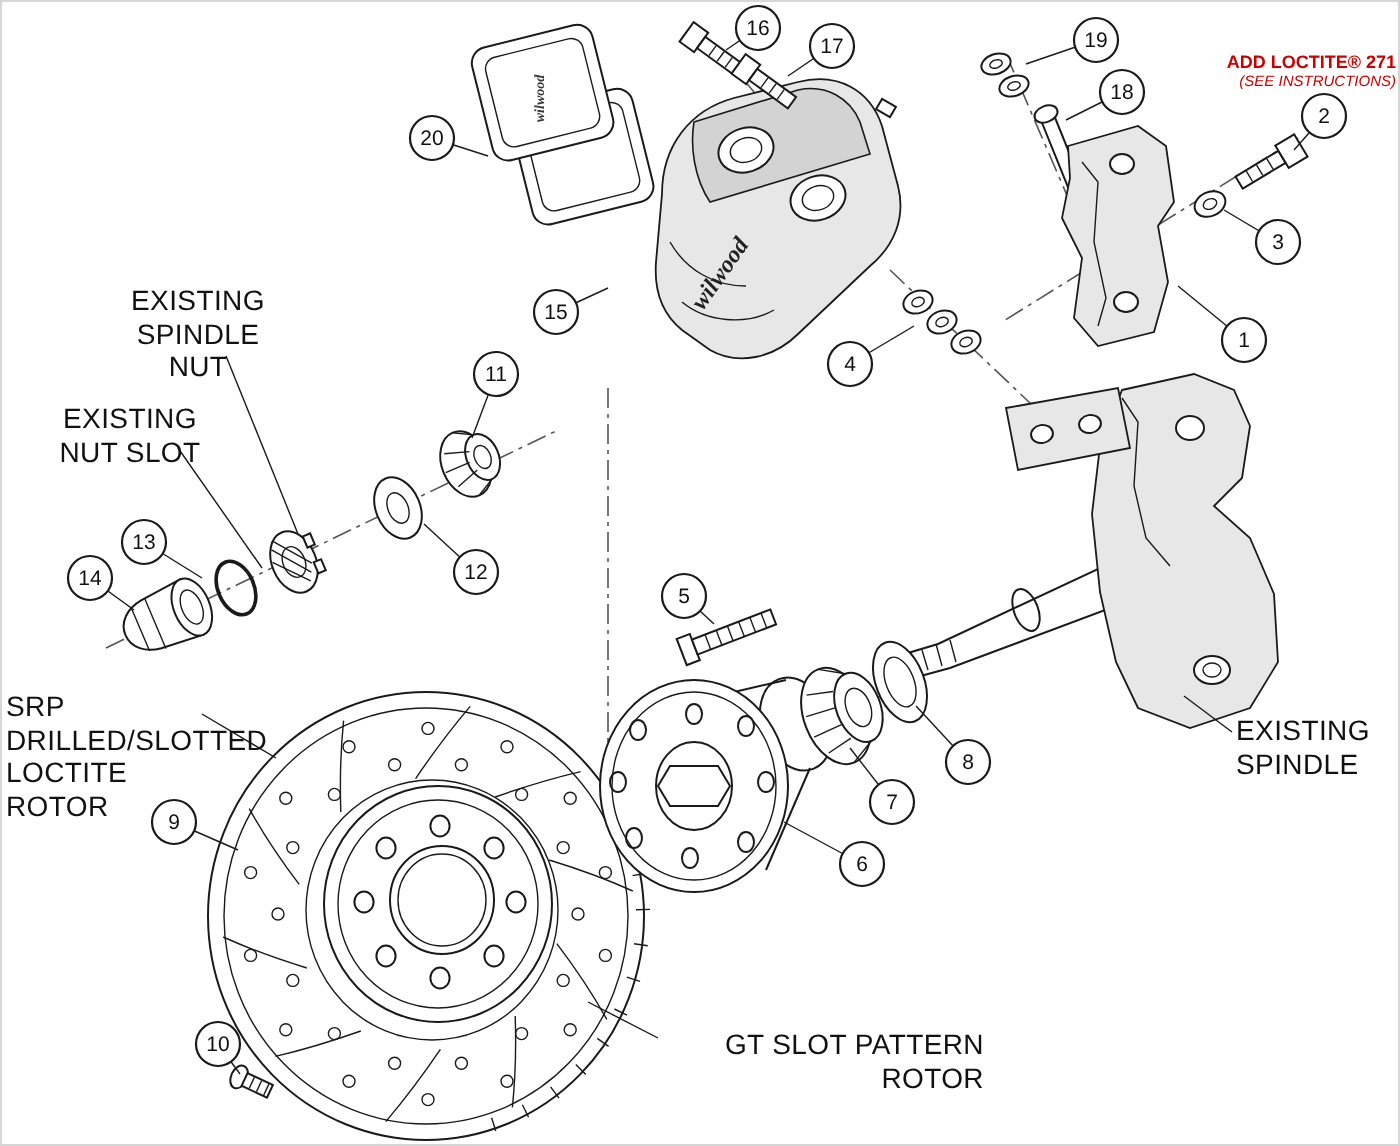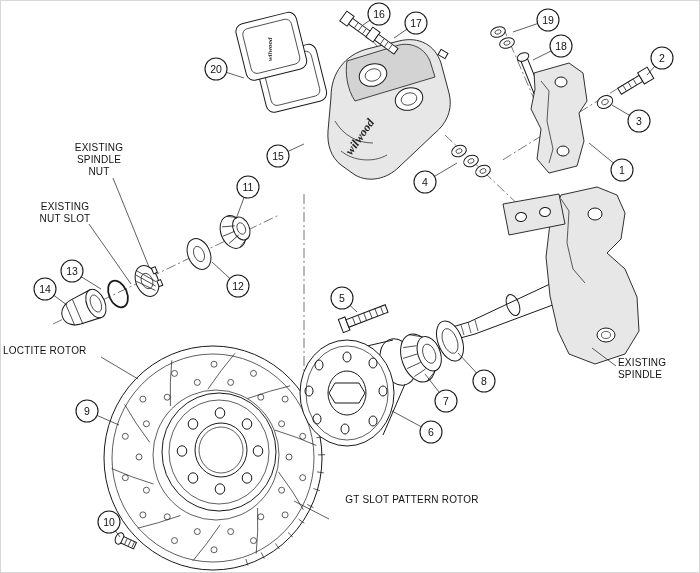--- a/index.html
+++ b/index.html
@@ -10,21 +10,21 @@
   .ln      { fill:none; stroke:#1a1a1a; stroke-width:1; }
   .thin    { fill:none; stroke:#1a1a1a; stroke-width:0.7; }
   .cl      { fill:none; stroke:#555; stroke-width:0.8; stroke-dasharray:10 3 2 3; }
   .part    { fill:#ffffff; stroke:#1a1a1a; stroke-width:1; }
   .shade   { fill:#e7e7e7; stroke:#1a1a1a; stroke-width:0.9; }
   .shade2  { fill:#d3d3d3; stroke:#1a1a1a; stroke-width:0.8; }
   .balloon { fill:#ffffff; stroke:#1a1a1a; stroke-width:1.1; }
   .callout-num { font:10.5px "Liberation Sans",sans-serif; text-anchor:middle; fill:#111; stroke:none; }
   .brand  { font:italic bold 7px "Liberation Serif",serif; fill:#333; stroke:none; text-anchor:middle; }
   .brand.big { font-size:12px; fill:#222; }
-  .part-label { position:absolute; font-size:10px; line-height:1.18; color:#111;
+  .part-label { position:absolute; font-size:14px; line-height:1.18; color:#111;
                 letter-spacing:0.2px; font-family:"Liberation Sans",sans-serif; }
   #note { position:absolute; top:25px; right:1px; text-align:right; }
   #note .l1 { font-size:9px; font-weight:bold; }
   #note .l2 { font-size:7.5px; font-style:italic; }
 </style>
 </head>
 <body>
 
 <div id="stage">
 
@@ -371,25 +371,30 @@
       <div class="part-label" style="left: 62px; top: 141px; width: 72px; text-align: center;">
         <div>EXISTING</div>
         <div>SPINDLE</div>
         <div>NUT</div>
       </div>
       <div class="part-label" style="left: 26px; top: 200px; width: 76px; text-align: center;">
         <div>EXISTING</div>
         <div>NUT SLOT</div>
       </div>
       <div class="part-label" style="left: 2px; top: 344px; width: 104px; text-align: left;">
+        <div>SRP DRILLED/SLOTTED</div>
         <div>LOCTITE ROTOR</div>
       </div>
-      <div class="part-label" style="left: 331px; top: 493px; width: 160px; text-align: center;">
+      <div class="part-label" style="left: 331px; top: 513px; width: 160px; text-align: right;">
         <div>GT SLOT PATTERN ROTOR</div>
       </div>
       <div class="part-label" style="left: 617px; top: 356px; width: 70px; text-align: left;">
         <div>EXISTING</div>
         <div>SPINDLE</div>
       </div>
     </div>
 
-
+<div id="note" style="color: rgb(204, 0, 0);">
+  <div class="l1">ADD LOCTITE® 271</div>
+  <div class="l2">(SEE INSTRUCTIONS)</div>
 </div>
 
+</div>
+
 </body></html>

